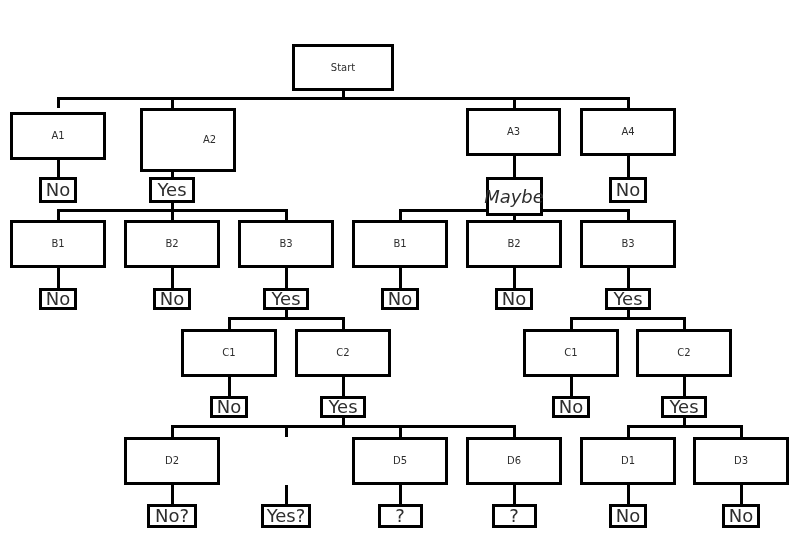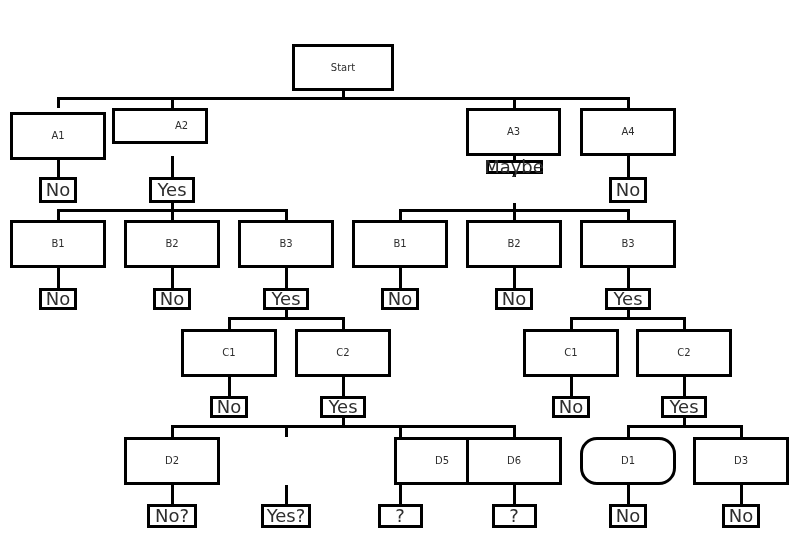--- a/index.html
+++ b/index.html
@@ -34,31 +34,31 @@
     <div class="node-box" style="left: 292px; top: 44px; width: 102px; height: 47px;">Start</div>
     <div class="line" style="left: 341.5px; top: 91px; width: 3px; height: 9px;"></div>
     <div class="line" style="left: 56.5px; top: 97px; width: 573px; height: 3px;"></div>
     <div class="line" style="left: 56.5px; top: 97px; width: 3px; height: 11px;"></div>
     <div class="line" style="left: 170.5px; top: 97px; width: 3px; height: 11px;"></div>
     <div class="line" style="left: 512.5px; top: 97px; width: 3px; height: 11px;"></div>
     <div class="line" style="left: 626.5px; top: 97px; width: 3px; height: 11px;"></div>
     <div class="node-box" style="left: 10px; top: 112px; width: 96px; height: 48px;">A1</div>
     <div class="line" style="left: 56.5px; top: 156px; width: 3px; height: 21px;"></div>
     <div class="edge-label" style="left: 39px; top: 177px; width: 38px; height: 26px;">No</div>
-    <div class="node-box" style="left: 112px; top: 108px; width: 96px; height: 36px; padding-left: 43px;">A2</div>
+    <div class="node-box" style="left: 140px; top: 108px; width: 96px; height: 64px; padding-left: 43px;">A2</div>
     <div class="line" style="left: 170.5px; top: 156px; width: 3px; height: 21px;"></div>
     <div class="edge-label" style="left: 149px; top: 177px; width: 46px; height: 26px;">Yes</div>
     <div class="line" style="left: 170.5px; top: 203px; width: 3px; height: 9px;"></div>
     <div class="line" style="left: 56.5px; top: 209px; width: 231px; height: 3px;"></div>
     <div class="line" style="left: 56.5px; top: 209px; width: 3px; height: 11px;"></div>
     <div class="line" style="left: 170.5px; top: 209px; width: 3px; height: 11px;"></div>
     <div class="line" style="left: 284.5px; top: 209px; width: 3px; height: 11px;"></div>
     <div class="node-box" style="left: 466px; top: 108px; width: 95px; height: 48px;">A3</div>
     <div class="line" style="left: 512.5px; top: 156px; width: 3px; height: 21px;"></div>
-    <div class="edge-label" style="left: 485.5px; top: 160px; width: 57px; height: 14px;">Maybe</div>
+    <div class="edge-label" style="left: 485.5px; top: 177px; width: 57px; height: 39px; font-style: italic;">Maybe</div>
     <div class="line" style="left: 512.5px; top: 203px; width: 3px; height: 9px;"></div>
     <div class="line" style="left: 398.5px; top: 209px; width: 231px; height: 3px;"></div>
     <div class="line" style="left: 398.5px; top: 209px; width: 3px; height: 11px;"></div>
     <div class="line" style="left: 512.5px; top: 209px; width: 3px; height: 11px;"></div>
     <div class="line" style="left: 626.5px; top: 209px; width: 3px; height: 11px;"></div>
     <div class="node-box" style="left: 580px; top: 108px; width: 96px; height: 48px;">A4</div>
     <div class="line" style="left: 626.5px; top: 156px; width: 3px; height: 21px;"></div>
     <div class="edge-label" style="left: 609px; top: 177px; width: 38px; height: 26px;">No</div>
     <div class="node-box" style="left: 10px; top: 220px; width: 96px; height: 48px;">B1</div>
     <div class="line" style="left: 56.5px; top: 268px; width: 3px; height: 20px;"></div>
@@ -106,25 +106,25 @@
     <div class="edge-label" style="left: 661px; top: 396px; width: 46px; height: 22px;">Yes</div>
     <div class="line" style="left: 682.5px; top: 418px; width: 3px; height: 10px;"></div>
     <div class="line" style="left: 626.5px; top: 425px; width: 116px; height: 3px;"></div>
     <div class="line" style="left: 626.5px; top: 425px; width: 3px; height: 12px;"></div>
     <div class="line" style="left: 739.5px; top: 425px; width: 3px; height: 12px;"></div>
     <div class="node-box" style="left: 124px; top: 437px; width: 96px; height: 48px;">D2</div>
     <div class="line" style="left: 170.5px; top: 485px; width: 3px; height: 19px;"></div>
     <div class="edge-label" style="left: 147px; top: 504px; width: 50px; height: 24px;">No?</div>
     <div class="line" style="left: 284.5px; top: 485px; width: 3px; height: 19px;"></div>
     <div class="edge-label" style="left: 261px; top: 504px; width: 50px; height: 24px;">Yes?</div>
-    <div class="node-box" style="left: 352px; top: 437px; width: 96px; height: 48px; margin-left: 42px;">D5</div>
+    <div class="node-box" style="left: 352px; top: 437px; width: 96px; height: 48px;">D5</div>
     <div class="line" style="left: 398.5px; top: 485px; width: 3px; height: 19px;"></div>
     <div class="edge-label" style="left: 377.5px; top: 504px; width: 45px; height: 24px;">?</div>
     <div class="node-box" style="left: 466px; top: 437px; width: 96px; height: 48px;">D6</div>
     <div class="line" style="left: 512.5px; top: 485px; width: 3px; height: 19px;"></div>
     <div class="edge-label" style="left: 491.5px; top: 504px; width: 45px; height: 24px;">?</div>
-    <div class="node-box" style="left: 580px; top: 437px; width: 96px; height: 48px; border-radius: 17px;">D1</div>
+    <div class="node-box" style="left: 580px; top: 437px; width: 96px; height: 48px;">D1</div>
     <div class="line" style="left: 626.5px; top: 485px; width: 3px; height: 19px;"></div>
     <div class="edge-label" style="left: 609px; top: 504px; width: 38px; height: 24px;">No</div>
     <div class="node-box" style="left: 693px; top: 437px; width: 96px; height: 48px;">D3</div>
     <div class="line" style="left: 739.5px; top: 485px; width: 3px; height: 19px;"></div>
     <div class="edge-label" style="left: 722px; top: 504px; width: 38px; height: 24px;">No</div>
   </div>
 
 </body></html>

